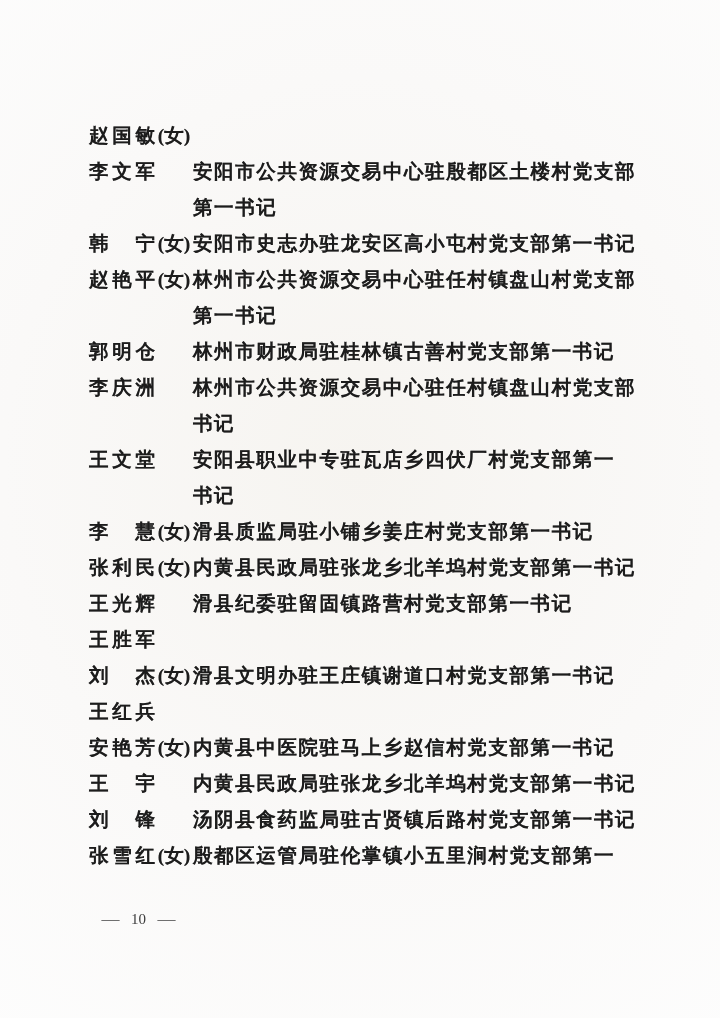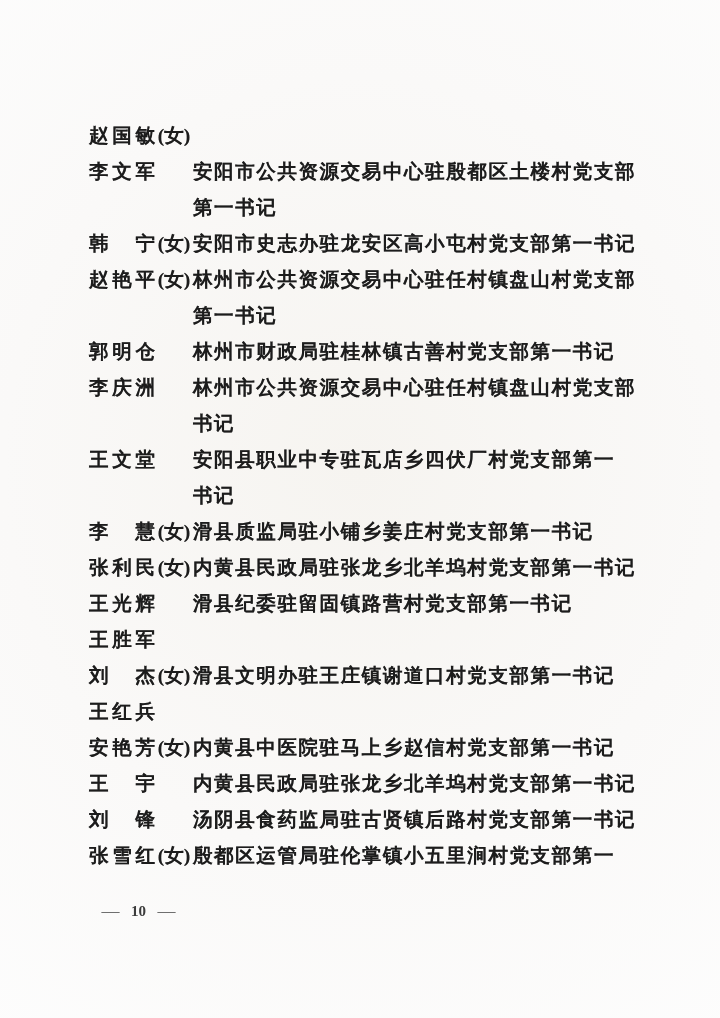--- a/index.html
+++ b/index.html
@@ -61,23 +61,22 @@
     color: #3c3c3c;
     font-family: "Liberation Serif", "DejaVu Serif", serif;
     display: flex;
     align-items: center;
   }
   .footer .dash {
     letter-spacing: 0;
     transform: scaleX(1.2);
   }
   .footer .num {
-    margin: 0 13px;
+    margin: 8px 13px;
     font-size: 15px;
-    font-weight: bold;
   }
 </style>
 </head>
 <body>
 
 <div class="page">
 
   <div class="roster-list" id="roster">
     <div class="entry">
       <span class="name">赵国敏</span>

